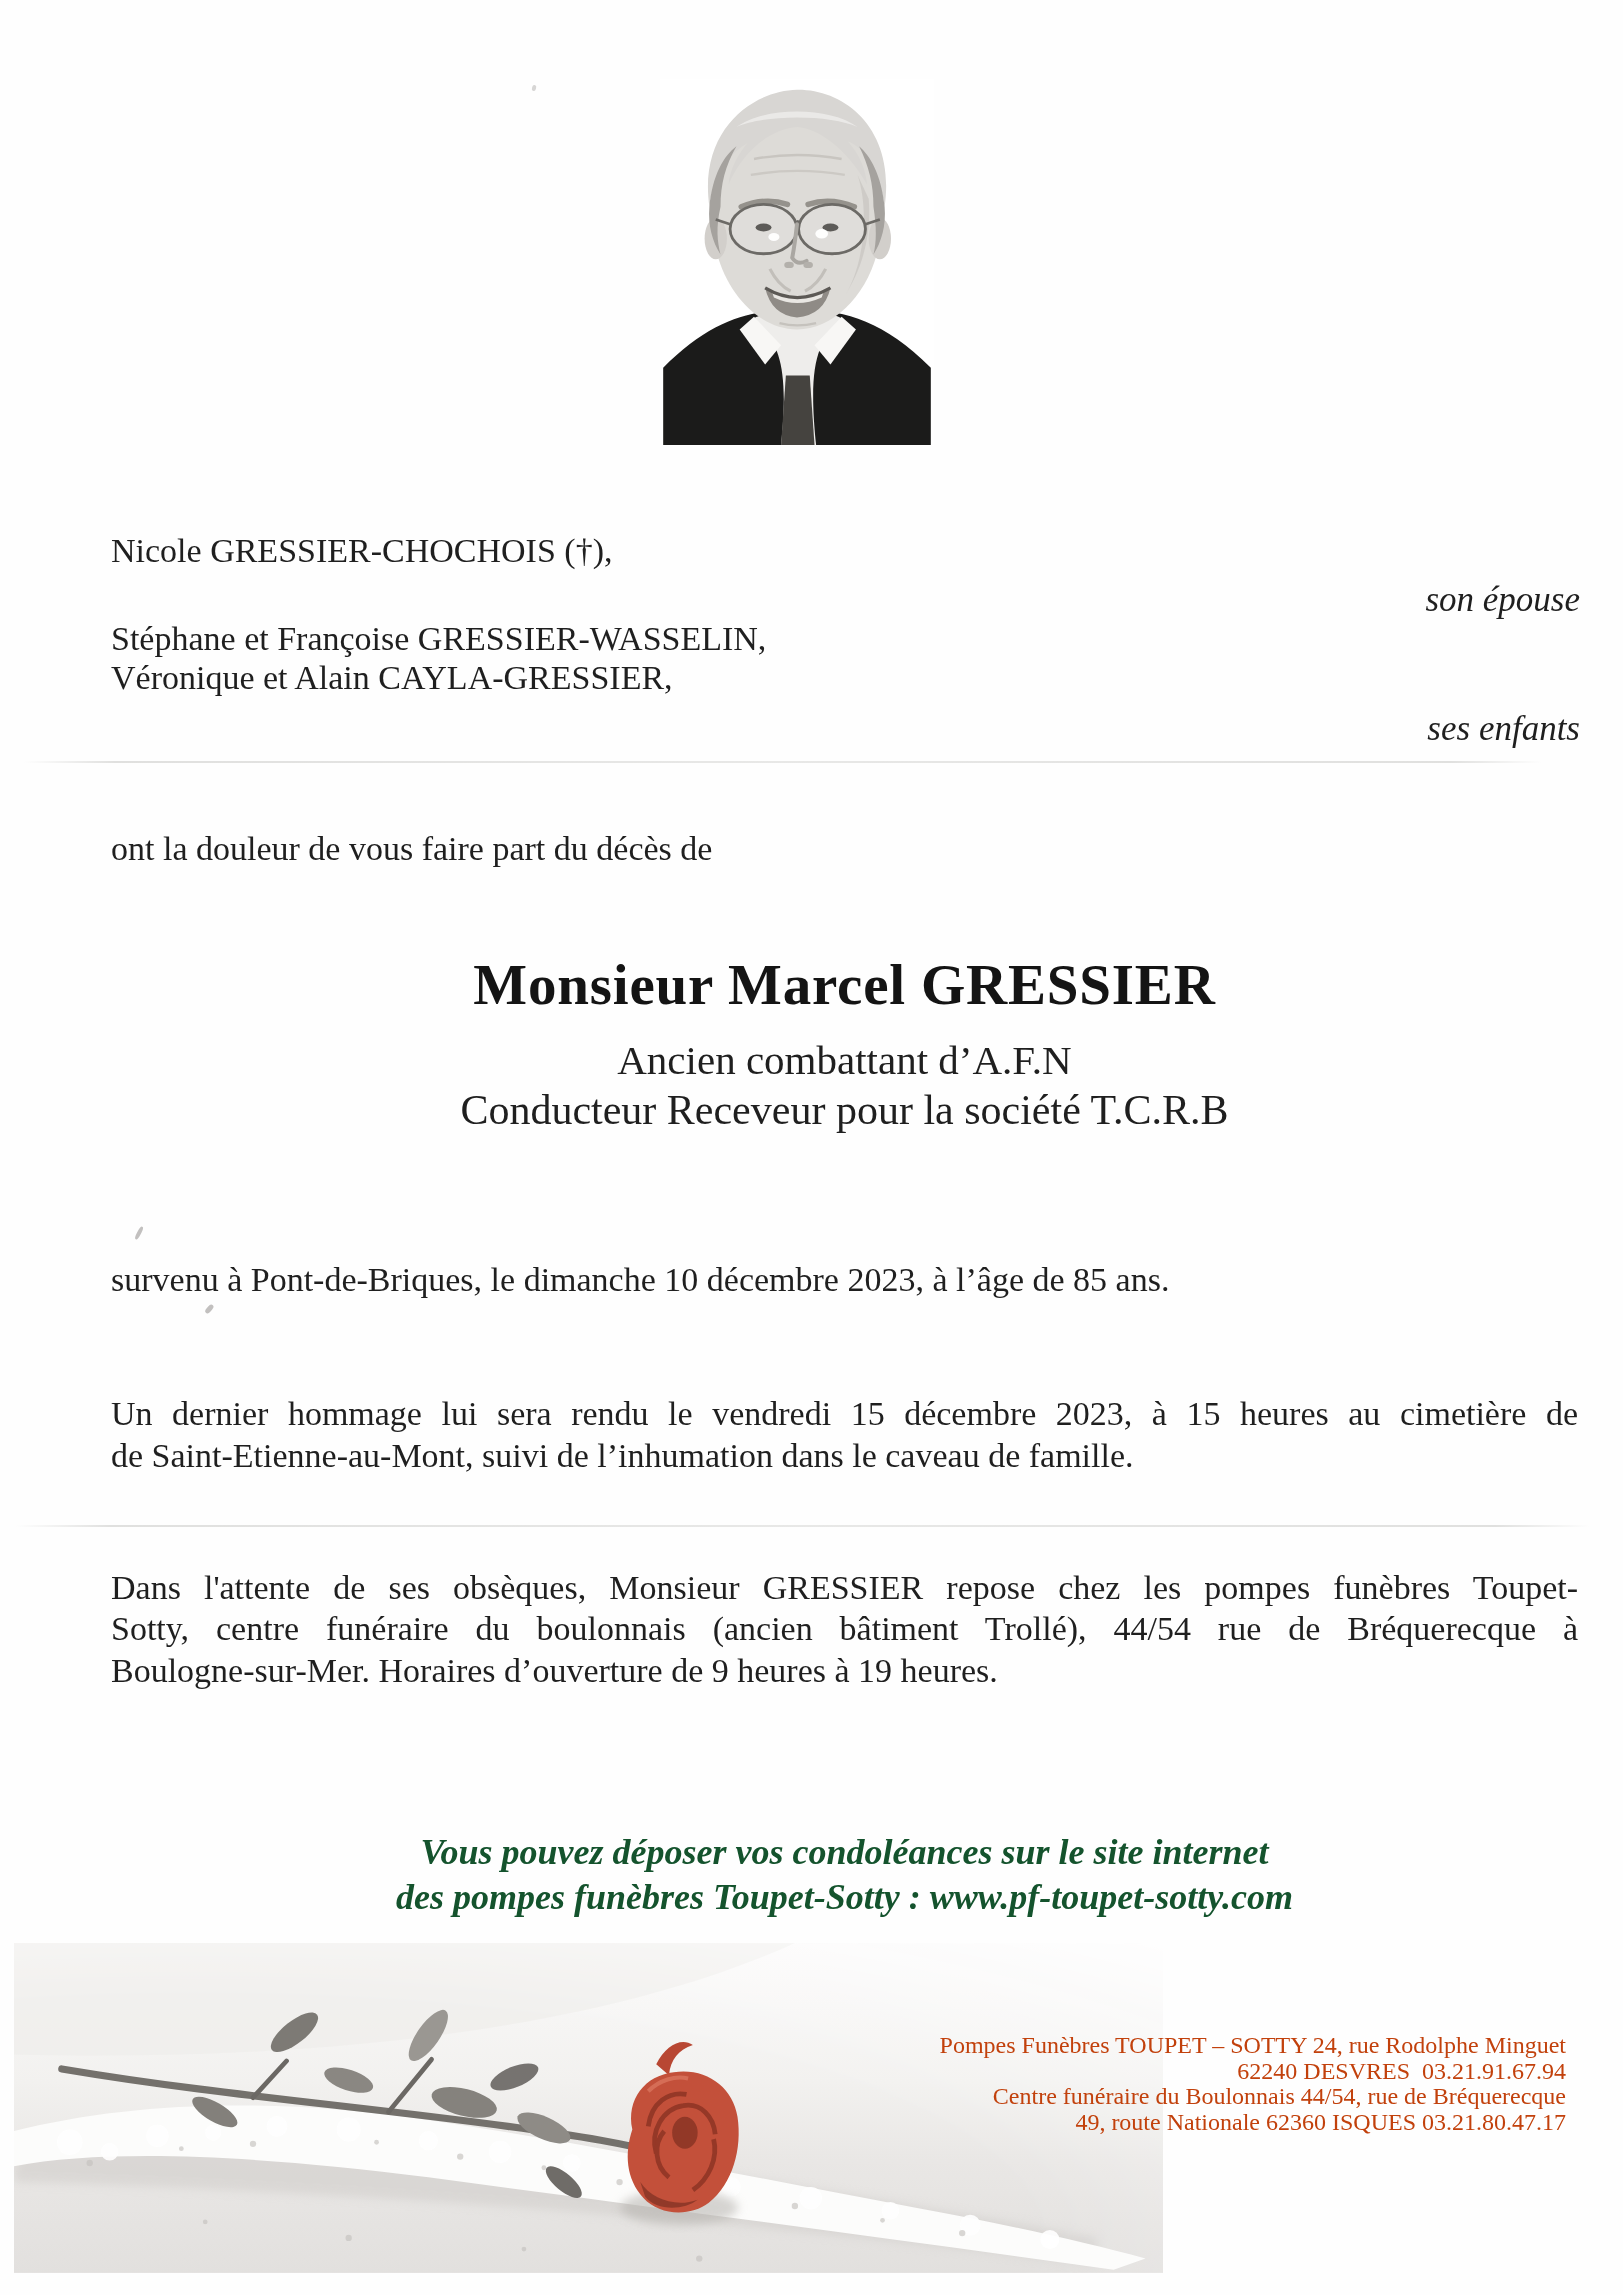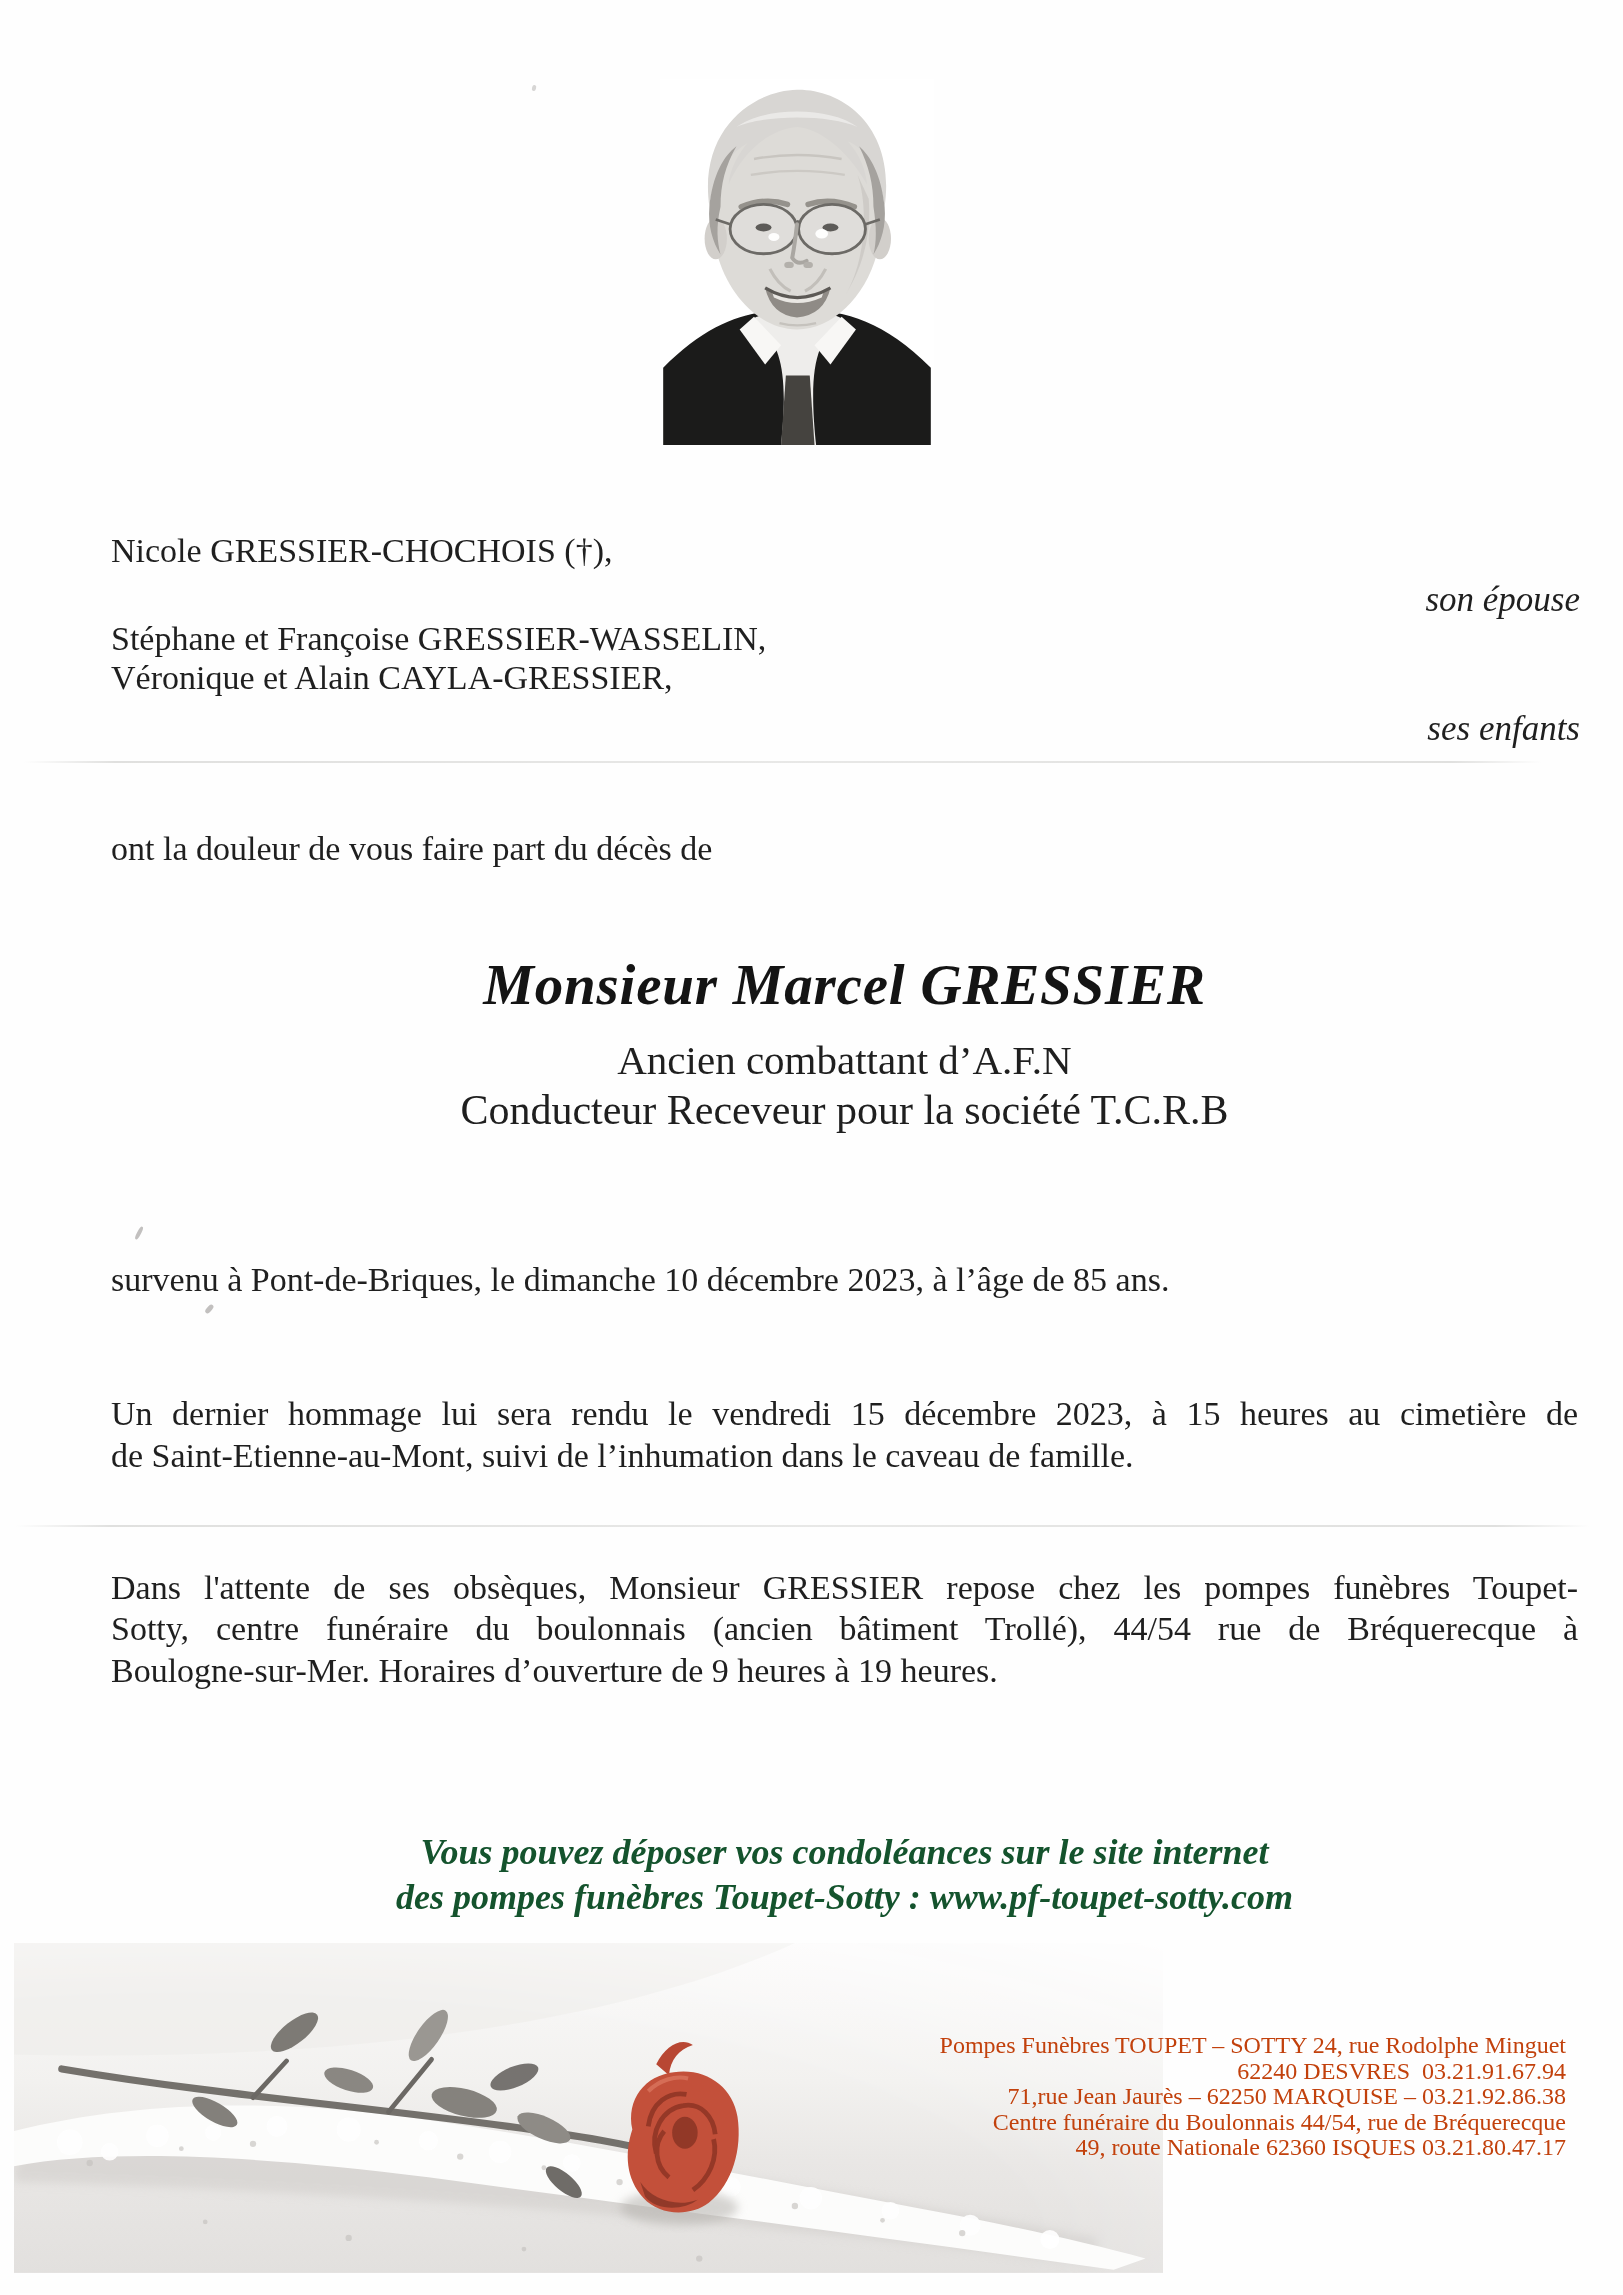--- a/index.html
+++ b/index.html
@@ -6,21 +6,21 @@
   body{
     width:1624px;height:2295px;position:relative;background:#fefefe;
     font-family:"Liberation Serif","DejaVu Serif",serif;color:#1f1f1f;
     overflow:hidden;
   }
   .abs{position:absolute;}
   .famline{left:111px;width:1116px;font-size:34px;line-height:1.15;}
   .rightlabel{right:44px;font-size:35px;font-style:italic;text-align:right;width:478px;}
   .intro{left:111px;width:1275px;font-size:34px;margin-top:33px;}
   .titleblock{left:111px;width:1467px;text-align:center;}
-  .maintitle{font-size:57px;font-weight:bold;letter-spacing:0.8px;color:#141414;font-style:italic;}
+  .maintitle{font-size:57px;font-weight:bold;letter-spacing:0.8px;color:#141414;}
   .subtitle1{font-size:41px;}
   .subtitle2{font-size:42px;}
   .bodyline{left:111px;width:1467px;font-size:34px;line-height:41px;}
   .just{text-align:justify;text-align-last:justify;}
   .condoline{left:111px;width:1467px;text-align:center;font-size:36px;line-height:45px;
     font-weight:bold;font-style:italic;color:#14532d;}
   .footerblock{right:58px;top:2033px;width:757px;text-align:right;font-size:24px;line-height:25.5px;color:#c2410c;}
   .faintrule{height:2.4px;background:linear-gradient(90deg,rgba(210,210,210,0) 0%,rgba(214,214,212,.75) 6%,rgba(220,220,218,.65) 50%,rgba(214,214,212,.75) 94%,rgba(210,210,210,0) 100%);}
   .stray{position:absolute;background:#8f8d8a;opacity:.55;border-radius:40%;}
   .photo-frame{left:660px;top:79px;width:274px;height:367px;}
@@ -213,17 +213,16 @@
       <ellipse cx="842" cy="238" rx="16" ry="20" fill="#7e2d1f" opacity="0.7"></ellipse>
       <path d="M786 300 C 800 322 832 332 858 322 C 840 336 806 336 792 318 Z" fill="#5f2118" opacity="0.5"></path>
       <path d="M796 186 C 810 172 830 166 846 170" stroke="#d7705a" stroke-width="5" fill="none" opacity="0.9"></path>
     </g>
   </svg>
 </div>
 
 <div class="abs footerblock">
   <div>Pompes Funèbres TOUPET – SOTTY 24, rue Rodolphe Minguet</div>
   <div>62240 DESVRES&nbsp; 03.21.91.67.94</div>
-  <div>71,rue Jean Jaurès – 62250 MARQUISE – 03.21.92.86.38</div>
   <div>Centre funéraire du Boulonnais 44/54, rue de Bréquerecque</div>
   <div>49, route Nationale 62360 ISQUES 03.21.80.47.17</div>
 </div>
 
 
 </body></html>

